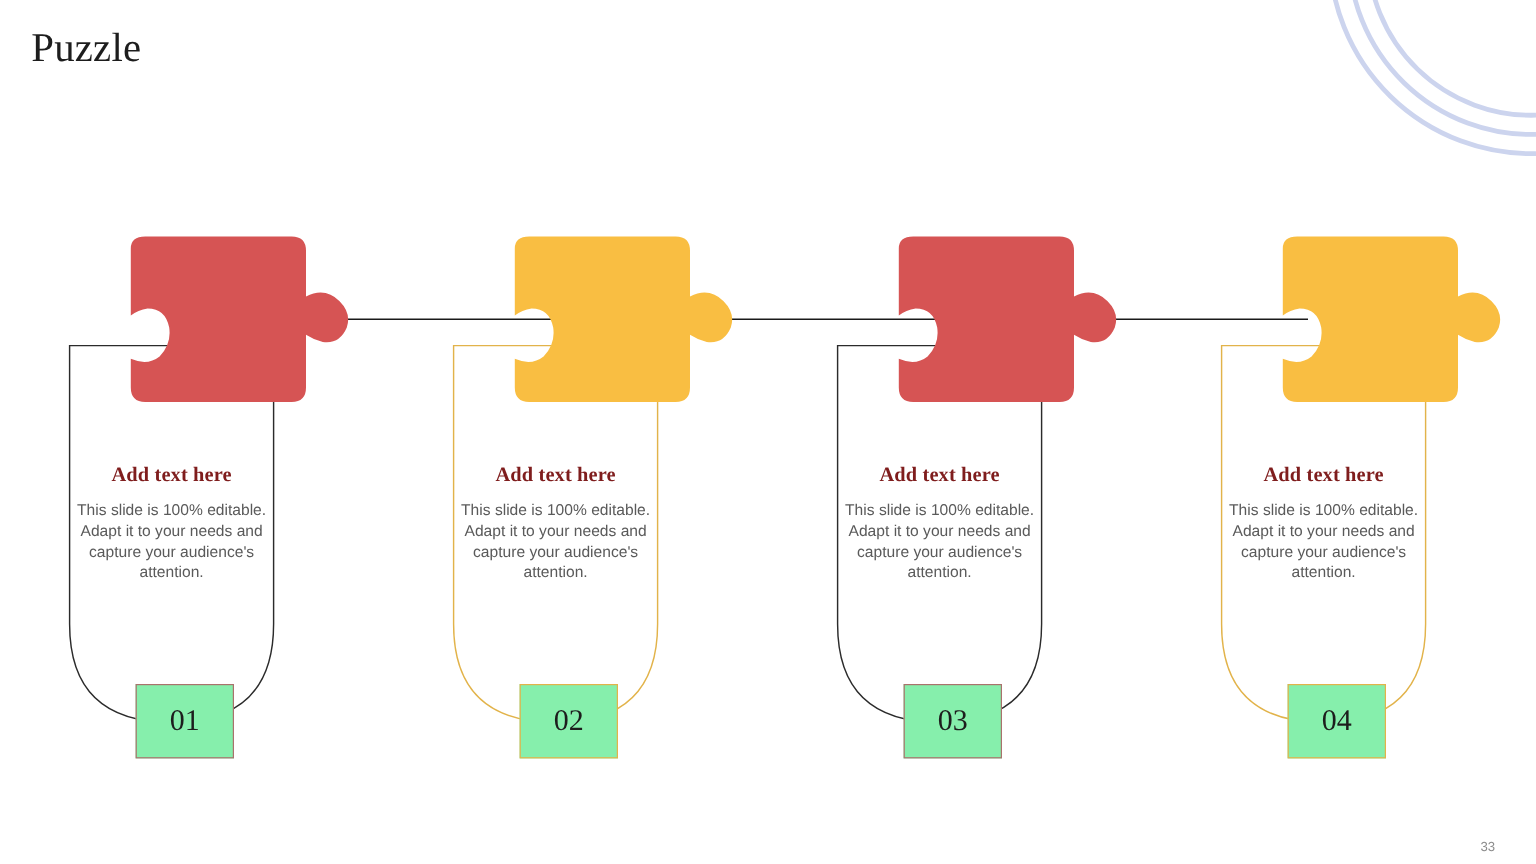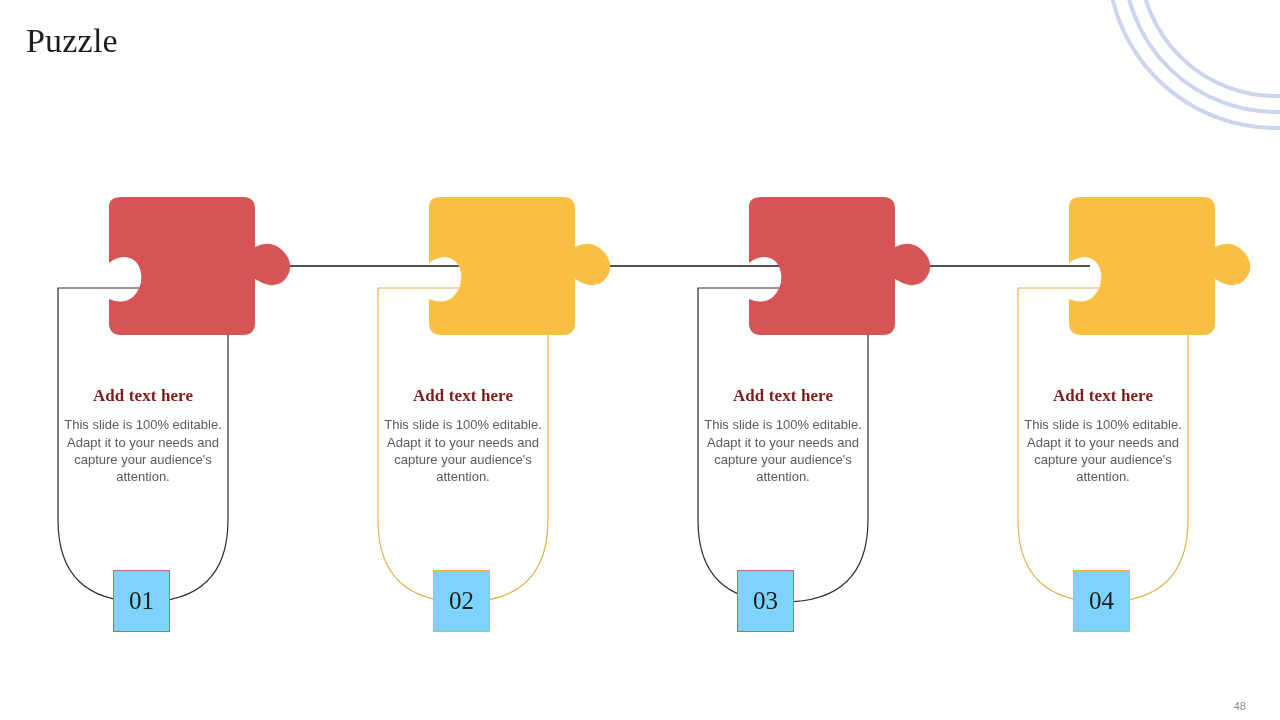--- a/index.html
+++ b/index.html
@@ -52,22 +52,22 @@
     line-height:1.2;margin:0 0 10px 0;
     letter-spacing:.1px;
   }
   .tb-body{
     font-size:13px;color:#5a5a5a;line-height:1.32;margin:0;
   }
 
   
   .badge{
     position:absolute;top:570px;
-    width:57px;height:62px;
-    background:#7dd3fc;
+    width:82px;height:62px;
+    background:#86efac;
     box-sizing:border-box;
     display:flex;align-items:center;justify-content:center;
     font-family:"Liberation Serif", serif;
     font-size:25px;color:#1d1d1d;
     z-index:5;
   }
 </style>
 </head>
 <body>
 
@@ -144,21 +144,21 @@
                  Q 178 44 190 56 Q 200 66 196 78 Q 190 92 176 90 Q 168 88 162 84
                  L 162 128 Q 162 140 150 140 L 28 140 Q 16 140 16 128 L 16 104
                  Q 30 110 40 102 Q 50 92 48 78 Q 45 62 30 62 Q 22 63 16 68 Z" fill="#d65454"></path>
       </svg>
 
       <div class="textblock" style="left:29px;">
         <p class="tb-heading">Add text here</p>
         <p class="tb-body">This slide is 100% editable. Adapt it to your needs and capture your audience's attention.</p>
       </div>
 
-      <div class="badge" style="left:69px;border:1.4px solid #a9726c;">
+      <div class="badge" style="left:85px;border:1.4px solid #a9726c;">
         <span>03</span>
       </div>
     </div>
 
     <div class="col" style="left:988px;">
       <svg class="outline" viewBox="0 0 320 350" fill="none">
         <path d="M 30 25 L 30 8 Q 30 8 48 8 L 182 8 Q 200 8 200 26 L 200 240
                  Q 200 322 115 322 Q 30 322 30 240 Z" stroke="#e2b34a" stroke-width="1.2" fill="none"></path>
       </svg>
 
@@ -174,15 +174,15 @@
         <p class="tb-body">This slide is 100% editable. Adapt it to your needs and capture your audience's attention.</p>
       </div>
 
       <div class="badge" style="left:85px;border:1.4px solid #e2b34a;">
         <span>04</span>
       </div>
     </div>
 
   </div>
 
-  <div class="page-number">48</div>
+  <div class="page-number">33</div>
 
 </div>
 
 </body></html>

